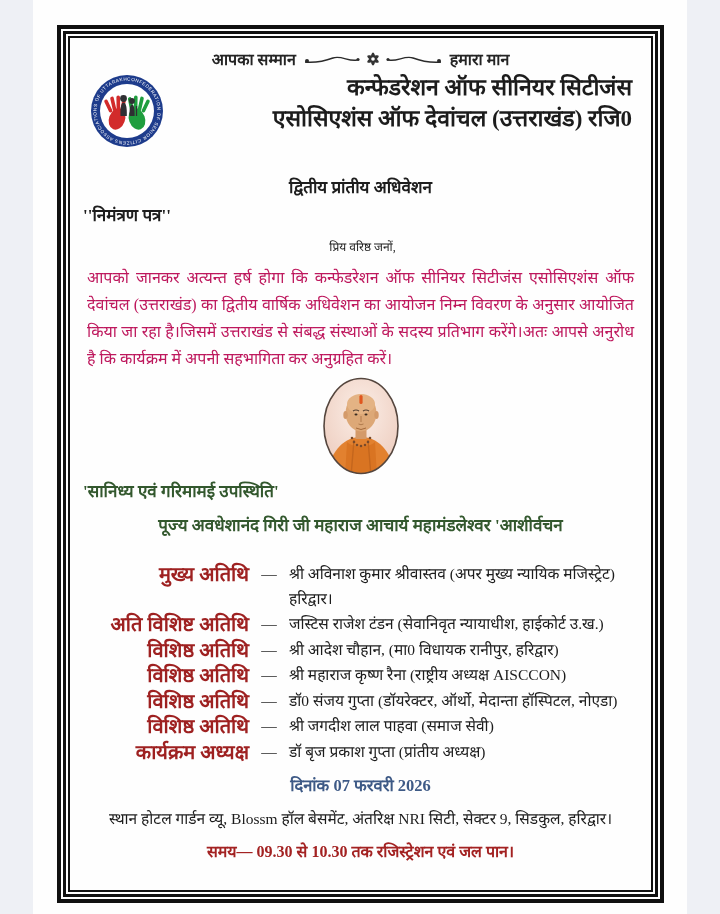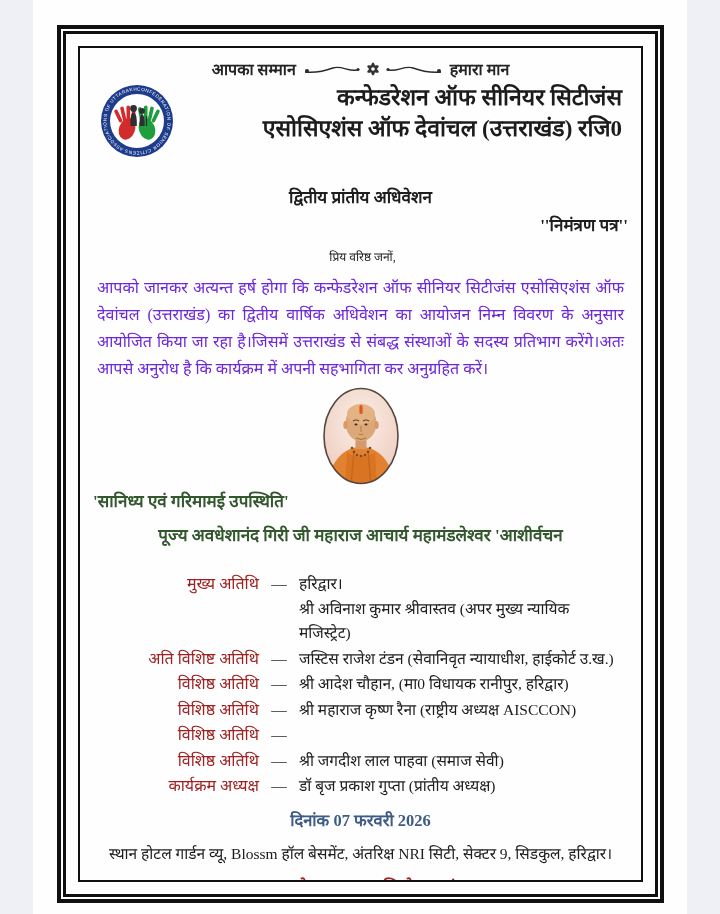--- a/index.html
+++ b/index.html
@@ -2,46 +2,46 @@
 <html lang="hi"><head>
 <meta charset="utf-8">
 <style>
   * { margin:0; padding:0; box-sizing:border-box; }
   html,body { background:#eef0f5; }
   body { font-family:"Liberation Serif","DejaVu Serif",serif; color:#1e1e1e; }
   .screen { position:relative; width:720px; height:914px; background:#eef0f5; overflow:hidden; }
   .paper { position:absolute; left:33px; top:0; width:654px; height:914px; background:#fefefe; }
   .frame-outer { position:absolute; left:24px; top:25px; right:23px; bottom:11px;
                  border:4px solid #101010; padding:2px; }
-  .frame-mid   { width:100%; height:100%; border:3px solid #101010; padding:12px; }
+  .frame-mid   { width:100%; height:100%; border:3px solid #101010; padding:2px; }
   .frame-inner { width:100%; height:100%; border:2px solid #101010; padding:6px 13px 4px 13px; overflow:hidden; }
 
   .tagline { display:flex; align-items:center; justify-content:center; gap:7px;
              font-size:16px; font-weight:bold; color:#242424; margin-top:4px; }
   .flourish-svg { display:block; }
 
   .org-header { position:relative; margin-top:2px; min-height:86px; }
   .logo-wrap { position:absolute; left:7px; top:2px; width:74px; height:74px; }
   .org-titles { text-align:right; font-weight:bold; color:#1c1c1c;
                 font-size:23px; line-height:31px; padding-left:30px; padding-right:6px; }
 
   .event-line1 { text-align:center; font-weight:bold; font-size:17px; margin-top:17px; }
-  .event-line2 { text-align:right; font-weight:bold; font-size:17px; margin-top:5px; }
+  .event-line2 { text-align:left; font-weight:bold; font-size:17px; margin-top:5px; }
 
   .salutation { font-size:12px; margin-top:12px; padding-left:4px;text-align:center; }
   .intro-body { font-size:16px; line-height:27px; text-align:justify; margin-top:9px;
-                padding:0 4px; color:#6d28d9; }
+                padding:0 4px; color:#be185d; }
 
   .photo-row { display:flex; justify-content:center; margin-top:4px; }
   .green-line1 { font-weight:bold; font-size:17px; color:#33582e; margin-top:3px; }
   .green-line2 { text-align:center; font-weight:bold; font-size:17px; color:#33582e; margin-top:11px; }
 
   .guest-list { margin-top:26px; padding:0 4px 0 14px; }
   .guest-row { display:grid; grid-template-columns:152px 40px 1fr; line-height:24.5px; margin-bottom:1px; }
-  .g-role { text-align:right; font-weight:normal; color:#9e2121; font-size:16px; }
+  .g-role { text-align:right; font-weight:bold; color:#9e2121; font-size:20px; }
   .g-dash { text-align:center; color:#222; font-size:15.5px; }
   .g-name { font-size:15.5px; color:#1c1c1c; }
 
   .prog-heading { text-align:center; font-weight:bold; font-size:16.5px; color:#3e5a86; margin-top:23px; }
   .prog-date    { text-align:center; font-weight:bold; font-size:16.5px; color:#3e5a86; margin-top:9px; }
   .prog-venue   { text-align:center; font-size:15.5px; color:#1c1c1c; margin-top:11px; }
   .prog-time    { text-align:center; font-weight:bold; font-size:16px; color:#a32222; margin-top:11px; }
 </style>
 </head>
 <body>
@@ -162,42 +162,43 @@
           </div>
 
           <div class="green-line1">'सानिध्य एवं गरिमामई उपस्थिति'</div>
           <div class="green-line2">पूज्य अवधेशानंद गिरी जी महाराज आचार्य  महामंडलेश्वर 'आशीर्वचन</div>
 
           <div class="guest-list">
             <div class="guest-row">
               <div class="g-role">मुख्य अतिथि</div>
               <div class="g-dash">—</div>
               <div class="g-name">
+                <div>श्री अविनाश कुमार श्रीवास्तव (अपर मुख्य न्यायिक मजिस्ट्रेट)</div>
                 <div>हरिद्वार।</div>
-                <div>श्री अविनाश कुमार श्रीवास्तव (अपर मुख्य न्यायिक मजिस्ट्रेट)</div>
               </div>
             </div>
             <div class="guest-row">
               <div class="g-role">अति विशिष्ट अतिथि</div>
               <div class="g-dash">—</div>
               <div class="g-name">जस्टिस राजेश टंडन (सेवानिवृत न्यायाधीश, हाईकोर्ट उ.ख.)</div>
             </div>
             <div class="guest-row">
               <div class="g-role">विशिष्ठ अतिथि</div>
               <div class="g-dash">—</div>
               <div class="g-name">श्री आदेश चौहान, (मा0 विधायक रानीपुर, हरिद्वार)</div>
             </div>
             <div class="guest-row">
               <div class="g-role">विशिष्ठ अतिथि</div>
               <div class="g-dash">—</div>
               <div class="g-name">श्री महाराज कृष्ण रैना (राष्ट्रीय अध्यक्ष AISCCON)</div>
             </div>
             <div class="guest-row">
               <div class="g-role">विशिष्ठ अतिथि</div>
               <div class="g-dash">—</div>
+              <div class="g-name">डॉ0 संजय गुप्ता (डॉयरेक्टर, ऑर्थो, मेदान्ता हॉस्पिटल, नोएडा)</div>
             </div>
             <div class="guest-row">
               <div class="g-role">विशिष्ठ अतिथि</div>
               <div class="g-dash">—</div>
               <div class="g-name">श्री जगदीश लाल पाहवा (समाज सेवी)</div>
             </div>
             <div class="guest-row">
               <div class="g-role">कार्यक्रम अध्यक्ष</div>
               <div class="g-dash">—</div>
               <div class="g-name">डॉ बृज प्रकाश गुप्ता (प्रांतीय अध्यक्ष)</div>

